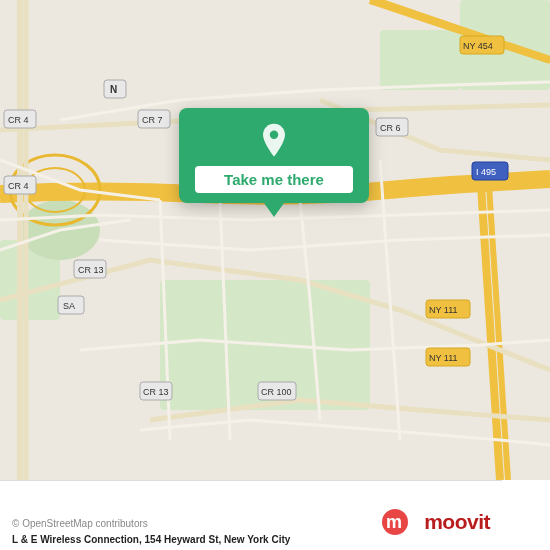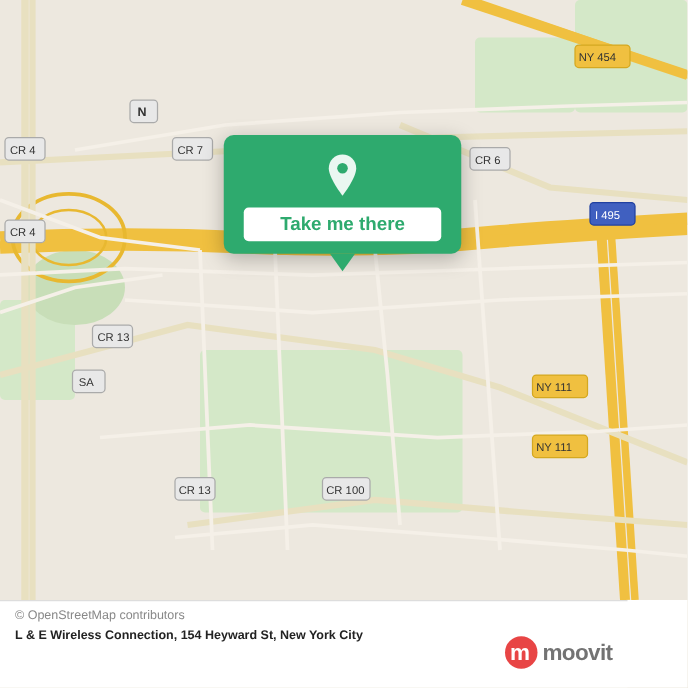--- a/index.html
+++ b/index.html
@@ -75,21 +75,21 @@
     }
 
     
     #bottom-bar {
       width: 502px;
       height: 70px;
       background: white;
       border-top: 1px solid #ddd;
       display: flex;
       flex-direction: column;
-      justify-content: flex-start;
+      justify-content: flex-end;
       padding: 6px 12px 4px 12px;
     }
 
     #attribution {
       font-size: 10px;
       color: #888;
       margin-bottom: 4px;
     }
 
     #location-name {
@@ -107,24 +107,25 @@
       align-items: center;
       gap: 3px;
     }
 
     .moovit-icon {
       width: 28px;
       height: 28px;
     }
 
     .moovit-text {
-      font-size: 18px;
+      font-size: 21px;
       font-weight: 700;
-      color: #737373;
+      color: #b91c1c;
       letter-spacing: -0.5px;
+      margin-left: 12px;
     }
   </style>
 </head>
 <body>
 
 <div id="map-container">
   <svg id="map-svg" viewBox="0 0 550 480" xmlns="http://www.w3.org/2000/svg">
 
     <rect width="550" height="480" fill="#ede8df"></rect>
 

